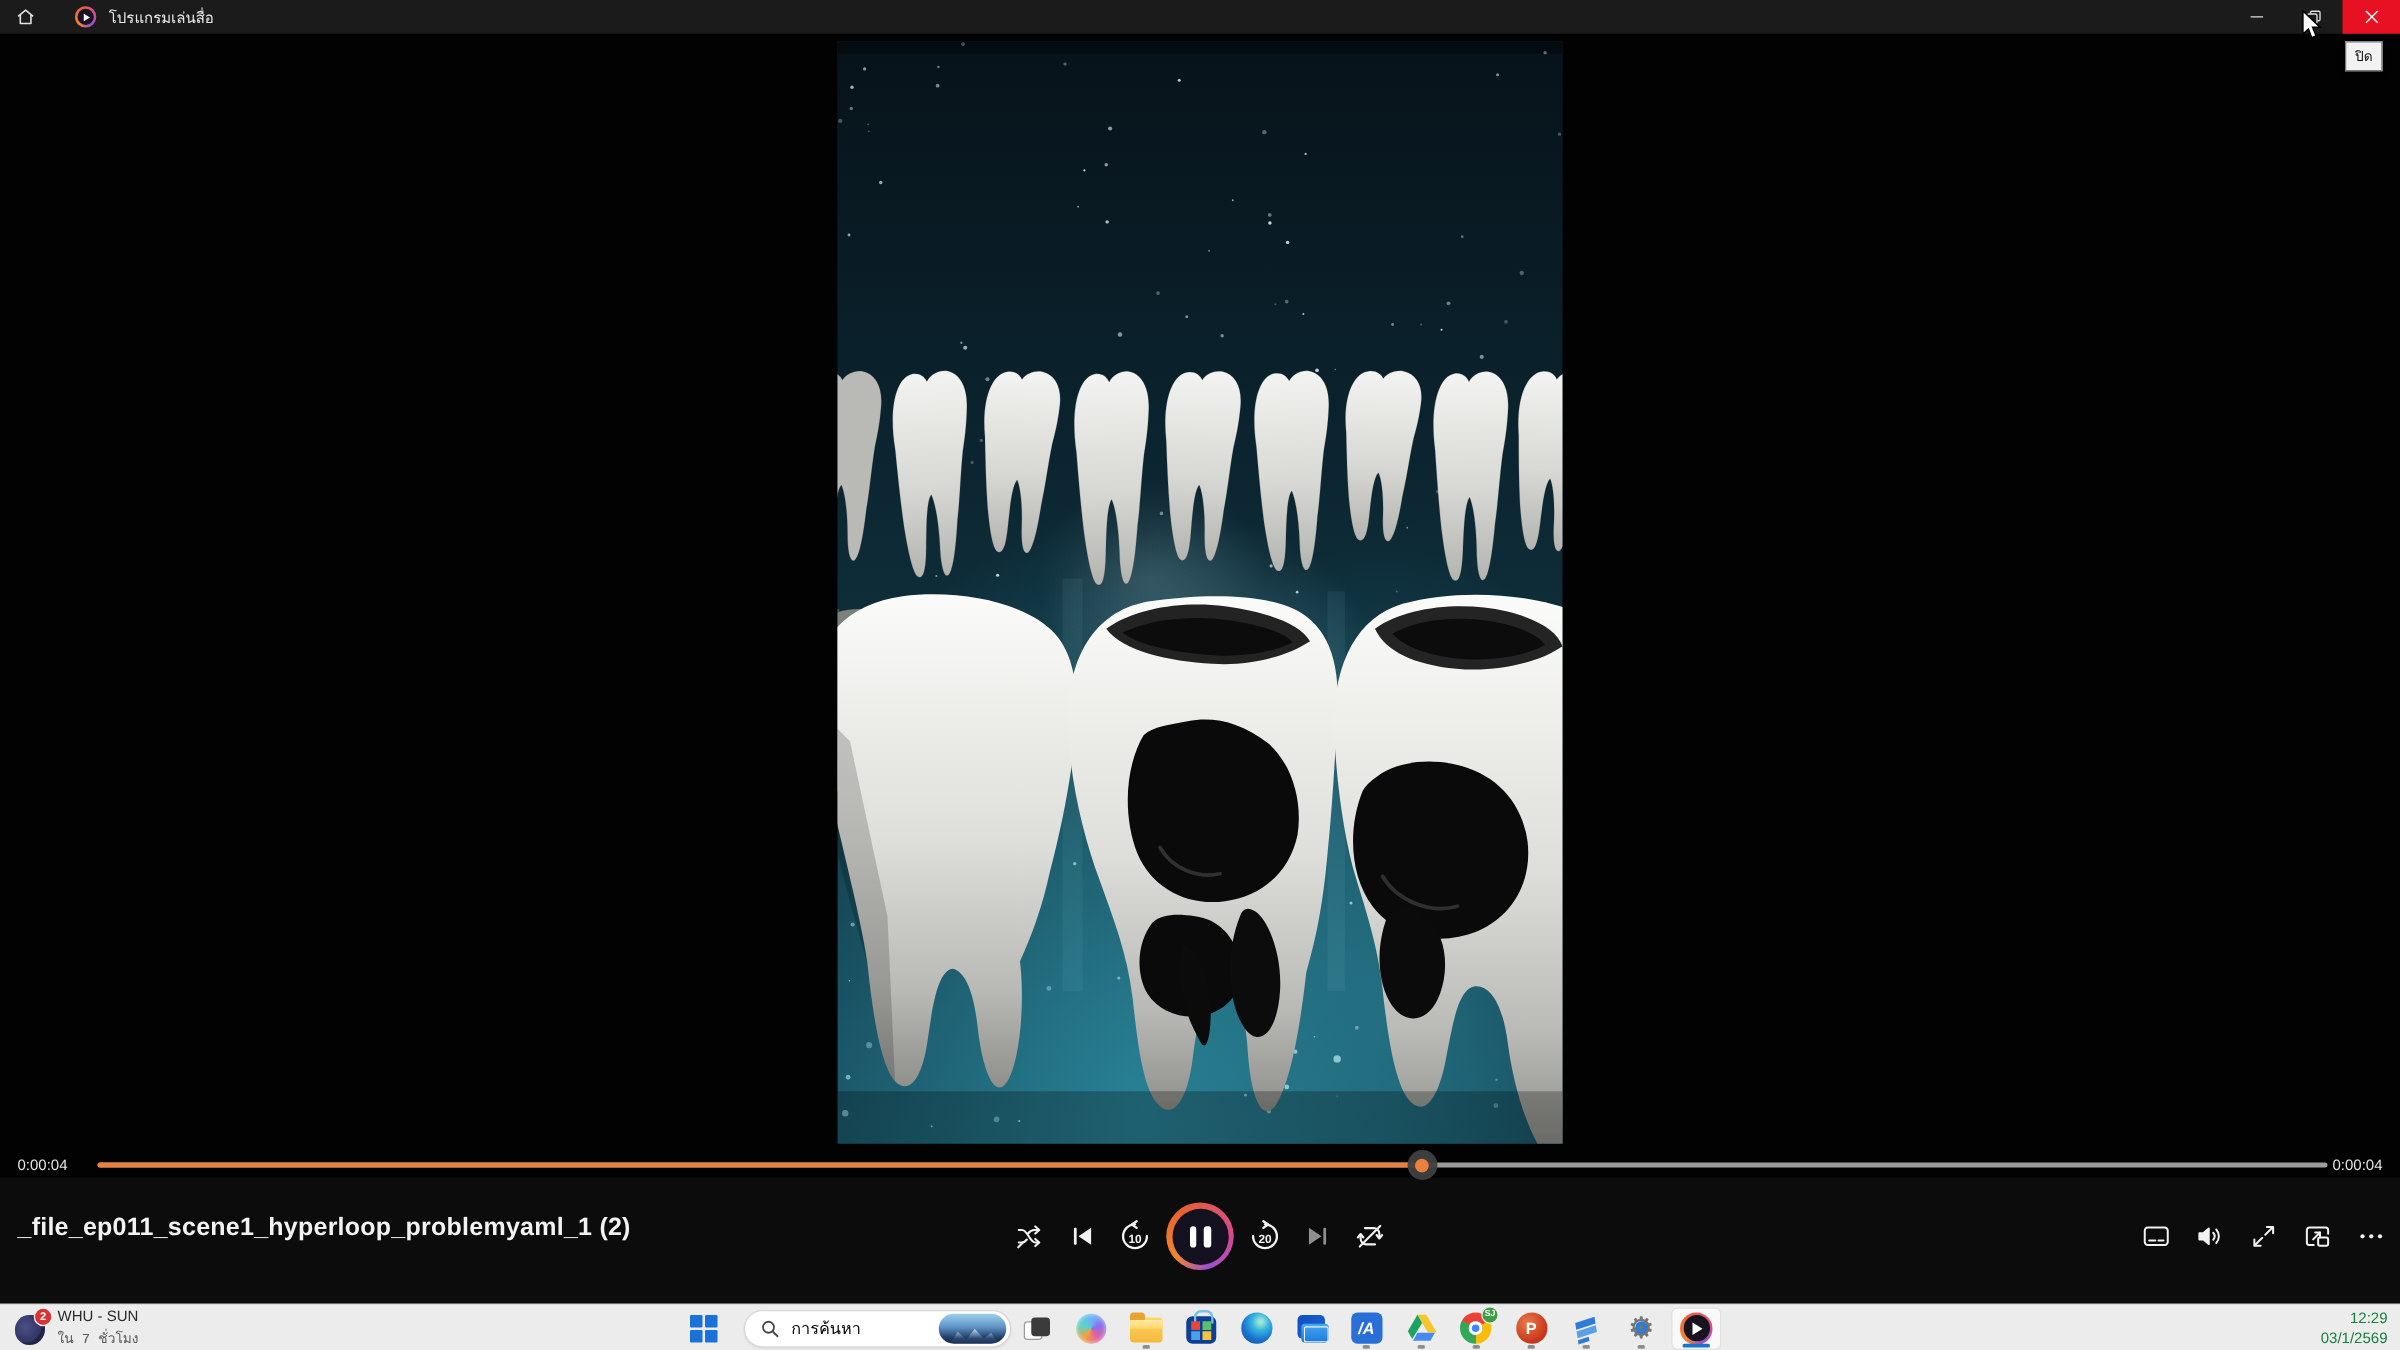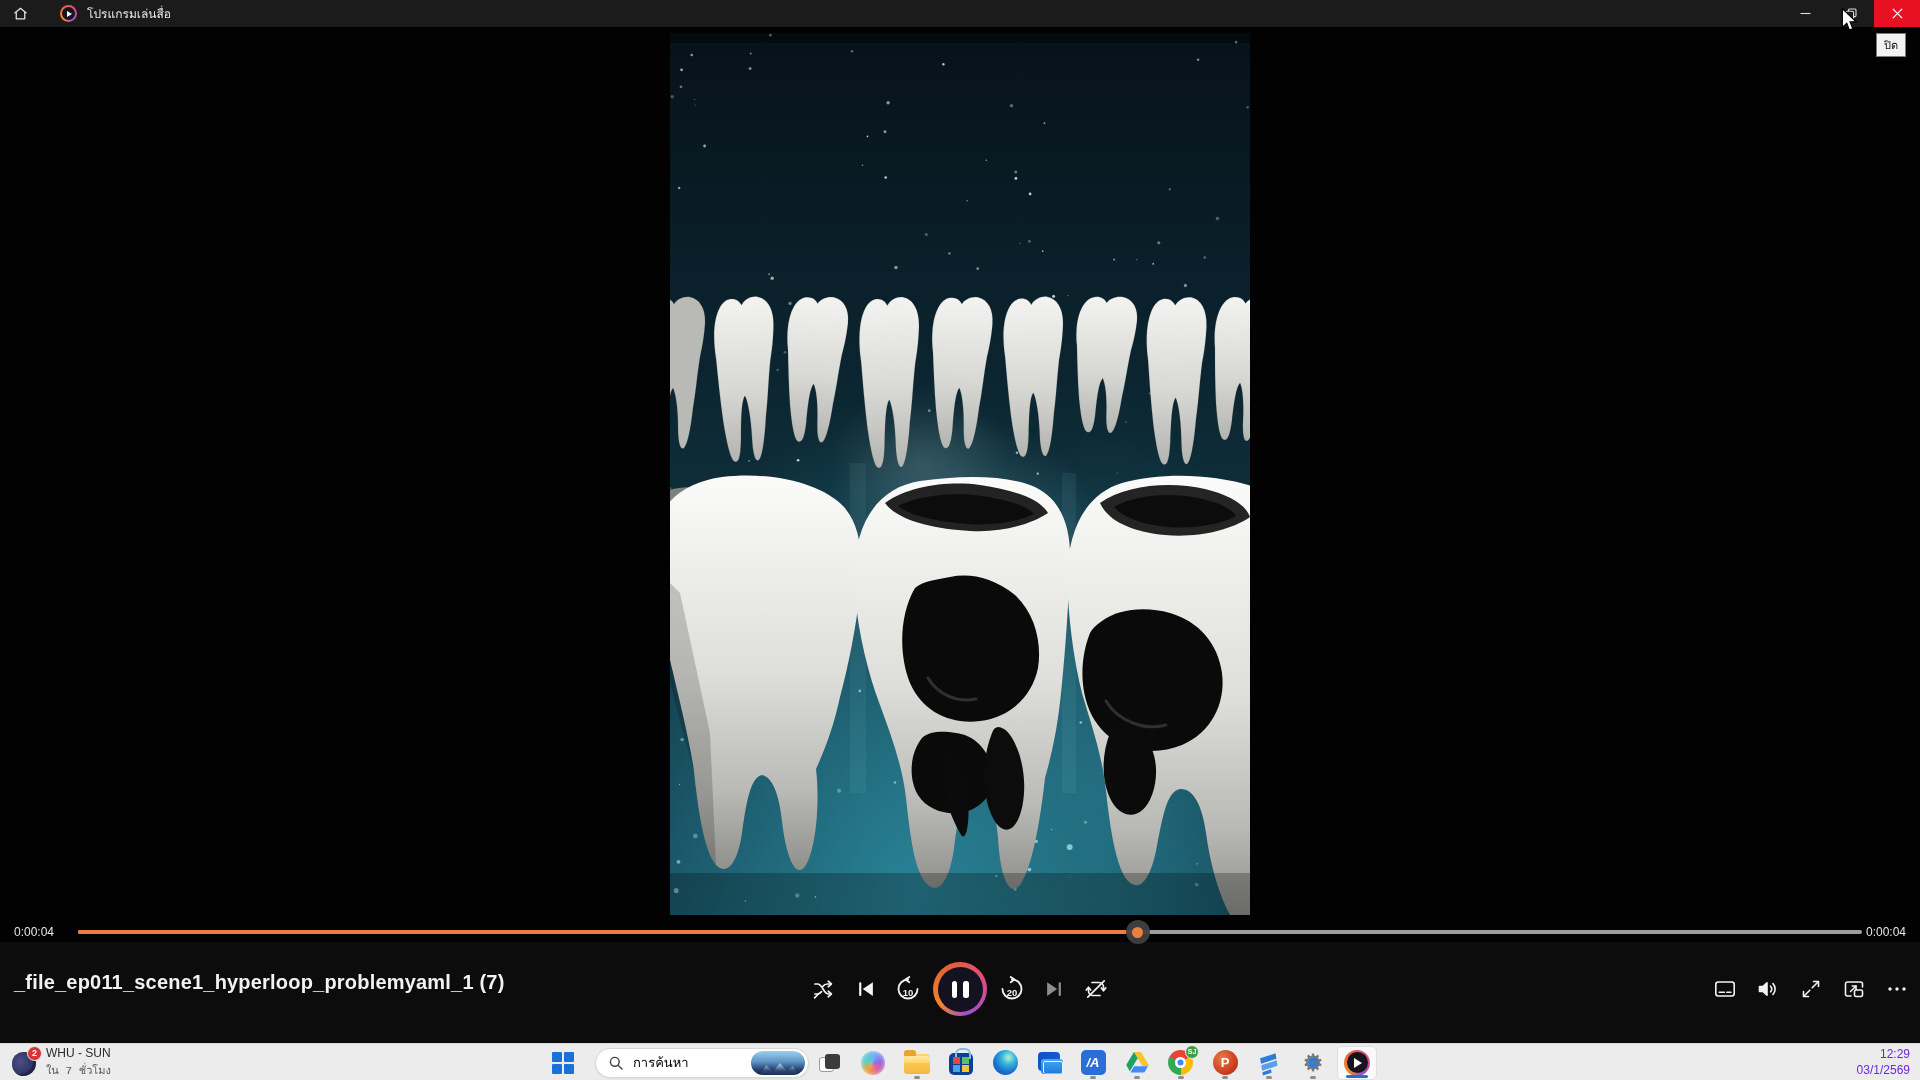--- a/index.html
+++ b/index.html
@@ -159,21 +159,21 @@
   .gear-wrap .gear { font-size:24px; color:#767676; line-height:1; position:relative; }
 
   .mp-task { width:26px; height:26px; border-radius:50%; padding:2.5px;
       background:conic-gradient(from 220deg,#f5862c,#ec5f3e 30%,#d94f86 58%,#9a4fd0 82%,#f5862c); }
   .mp-task .inner { width:100%; height:100%; border-radius:50%; background:#17131f;
       display:flex; align-items:center; justify-content:center; }
   .mp-task .tri { width:0; height:0; border-left:8px solid #fff; border-top:5px solid transparent;
       border-bottom:5px solid transparent; margin-left:2px; }
 
   .clock { position:absolute; right:10px; top:0; height:37px; display:flex; flex-direction:column;
-      justify-content:center; text-align:right; font-size:12px; color:#6d28d9; line-height:1.3;
+      justify-content:center; text-align:right; font-size:12px; color:#15803d; line-height:1.3;
       cursor:pointer;margin-left:21px; }
 </style>
 </head>
 <body>
 
 <div class="titlebar">
   <div class="tb-btn">
     <svg width="17" height="17" viewBox="0 0 24 24" fill="none" stroke="#e2e2e2" stroke-width="1.8" stroke-linejoin="round">
       <path d="M3.5,11.5 L12,4.5 L20.5,11.5"></path>
         <path d="M6,9.6 V19.5 H18 V9.6"></path>
@@ -494,21 +494,21 @@
 
 </div>
 
 <div class="time left">0:00:04</div>
 <div class="slider">
   <div class="fill" style="width: 59.4%;"></div>
   <div class="thumb" style="left: 59.4%;"></div>
 </div>
 <div class="time right">0:00:04</div>
 
-<div class="filename">_file_ep011_scene1_hyperloop_problemyaml_1 (7)</div>
+<div class="filename">_file_ep011_scene1_hyperloop_problemyaml_1 (2)</div>
 
 <div class="transport">
   <button class="t-btn">
     <svg width="24" height="24" viewBox="0 0 24 24" fill="none" stroke="#f2f2f2" stroke-width="1.7" stroke-linecap="round" stroke-linejoin="round">
       <path d="M3,7 h2.6 c4.8,0 6,10 10.8,10 h2"></path>
       <polyline points="16.2,14.2 19.4,17 16.2,19.8"></polyline>
       <path d="M10.6,9.6 C11.9,8 13.4,7 15.4,7 h3"></path>
       <polyline points="16.2,4.2 19.4,7 16.2,9.8"></polyline>
       <path d="M3,17 h2.6 c1.6,0 2.8,-1 3.9,-2.4"></path>
       <path d="M2.6,20.8 L6.4,17"></path>

